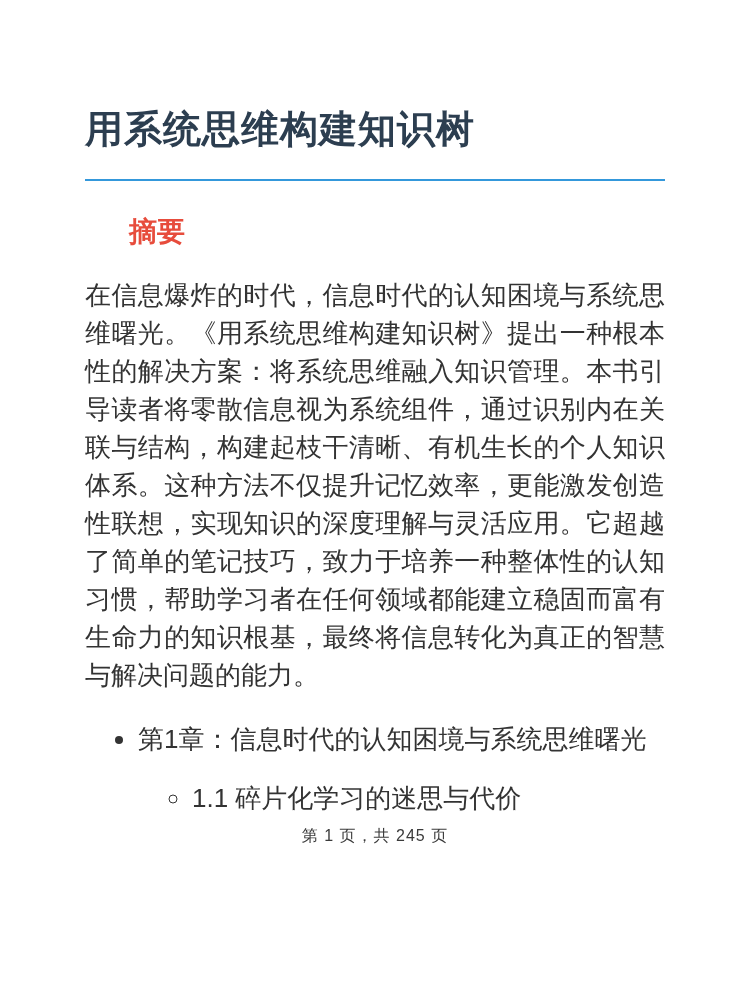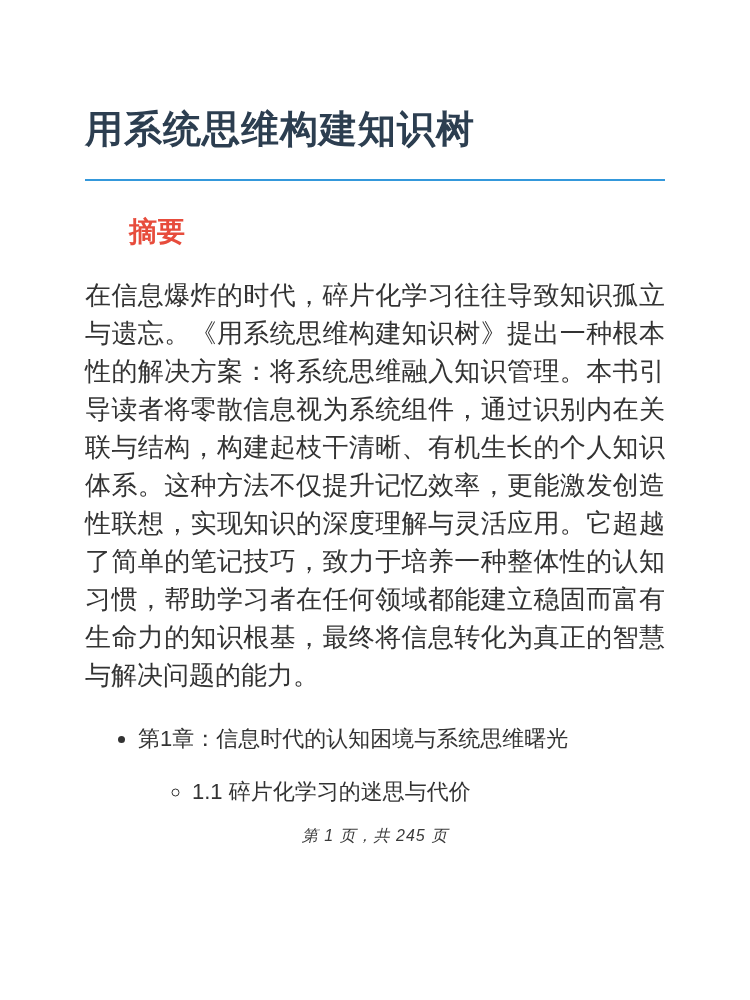--- a/index.html
+++ b/index.html
@@ -54,54 +54,53 @@
   h2.toc-heading {
     margin-top: 56px;
   }
   ul.toc-list {
     margin-top: 26px;
     padding-left: 53px;
     list-style-type: disc;
     color: #333333;
   }
   ul.toc-list li {
-    font-size: 22px;
+    font-size: 26px;
     line-height: 38px;
     color: #333333;
   }
   ul.toc-sublist {
-    margin-top: 15px;
+    margin-top: 21px;
     padding-left: 54px;
     list-style-type: circle;
   }
   .page-footer {
     position: absolute;
     left: 0;
     right: 0;
     bottom: 37px;
     text-align: center;
     font-size: 16px;
     color: #3a3a3a;
     letter-spacing: 1px;
-    font-style: italic;
   }
 </style>
 </head>
 <body>
 
 <div class="page">
   <div class="content">
 
     <h1 class="doc-title">用系统思维构建知识树</h1>
 
     <hr class="title-rule">
 
     <h2 class="section-heading">摘要</h2>
 
-    <p class="abstract-text">在信息爆炸的时代，碎片化学习往往导致知识孤立与遗忘。《用系统思维构建知识树》提出一种根本性的解决方案：将系统思维融入知识管理。本书引导读者将零散信息视为系统组件，通过识别内在关联与结构，构建起枝干清晰、有机生长的个人知识体系。这种方法不仅提升记忆效率，更能激发创造性联想，实现知识的深度理解与灵活应用。它超越了简单的笔记技巧，致力于培养一种整体性的认知习惯，帮助学习者在任何领域都能建立稳固而富有生命力的知识根基，最终将信息转化为真正的智慧与解决问题的能力。</p>
+    <p class="abstract-text">在信息爆炸的时代，信息时代的认知困境与系统思维曙光。《用系统思维构建知识树》提出一种根本性的解决方案：将系统思维融入知识管理。本书引导读者将零散信息视为系统组件，通过识别内在关联与结构，构建起枝干清晰、有机生长的个人知识体系。这种方法不仅提升记忆效率，更能激发创造性联想，实现知识的深度理解与灵活应用。它超越了简单的笔记技巧，致力于培养一种整体性的认知习惯，帮助学习者在任何领域都能建立稳固而富有生命力的知识根基，最终将信息转化为真正的智慧与解决问题的能力。</p>
 
 
     <ul class="toc-list">
       <li>
         <span>第1章：信息时代的认知困境与系统思维曙光</span>
         <ul class="toc-sublist">
           <li>
             <span>1.1 碎片化学习的迷思与代价</span>
           </li>
         </ul>

